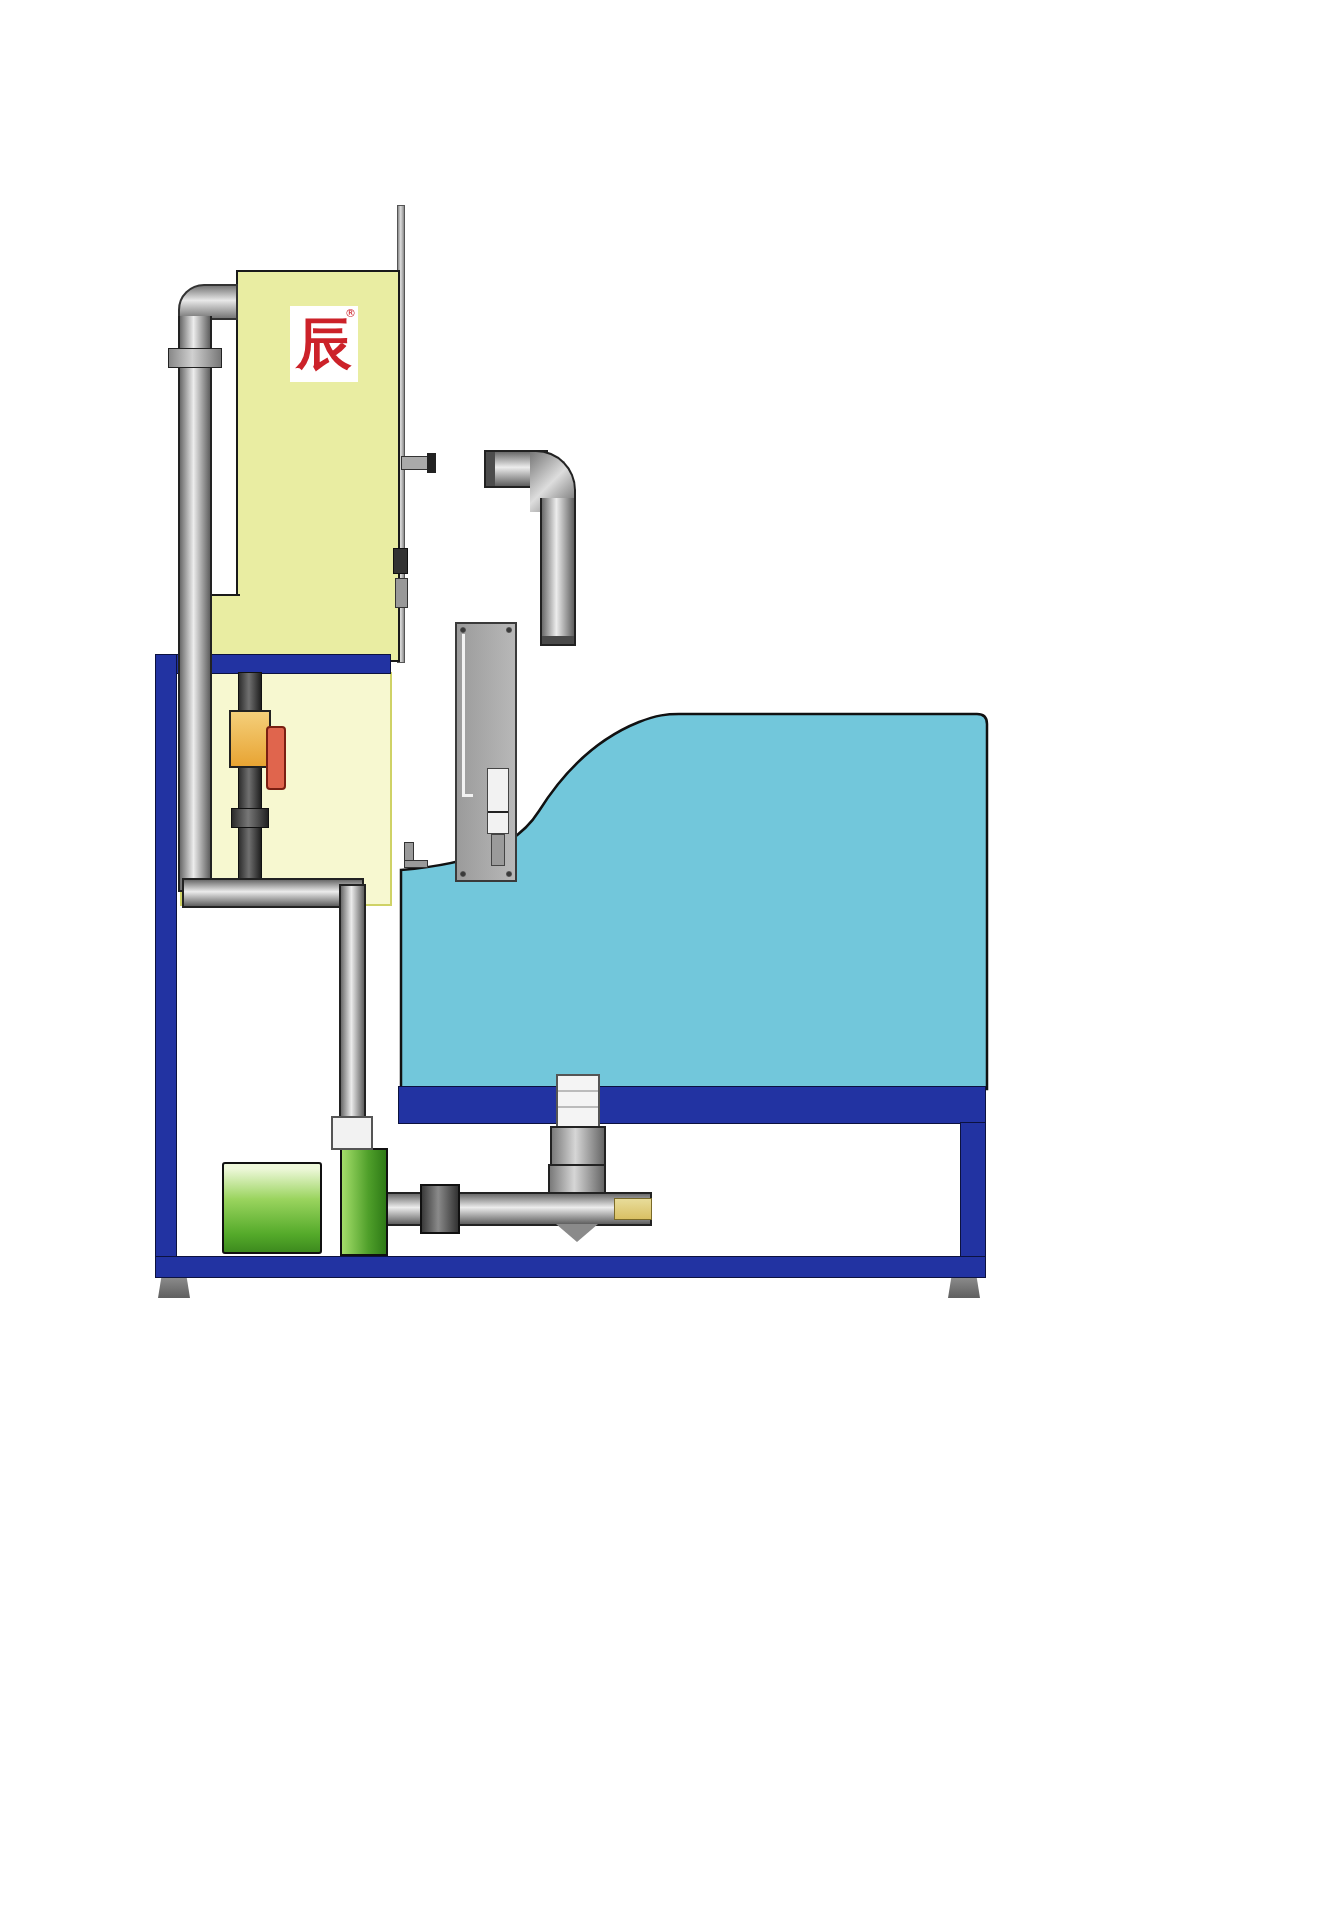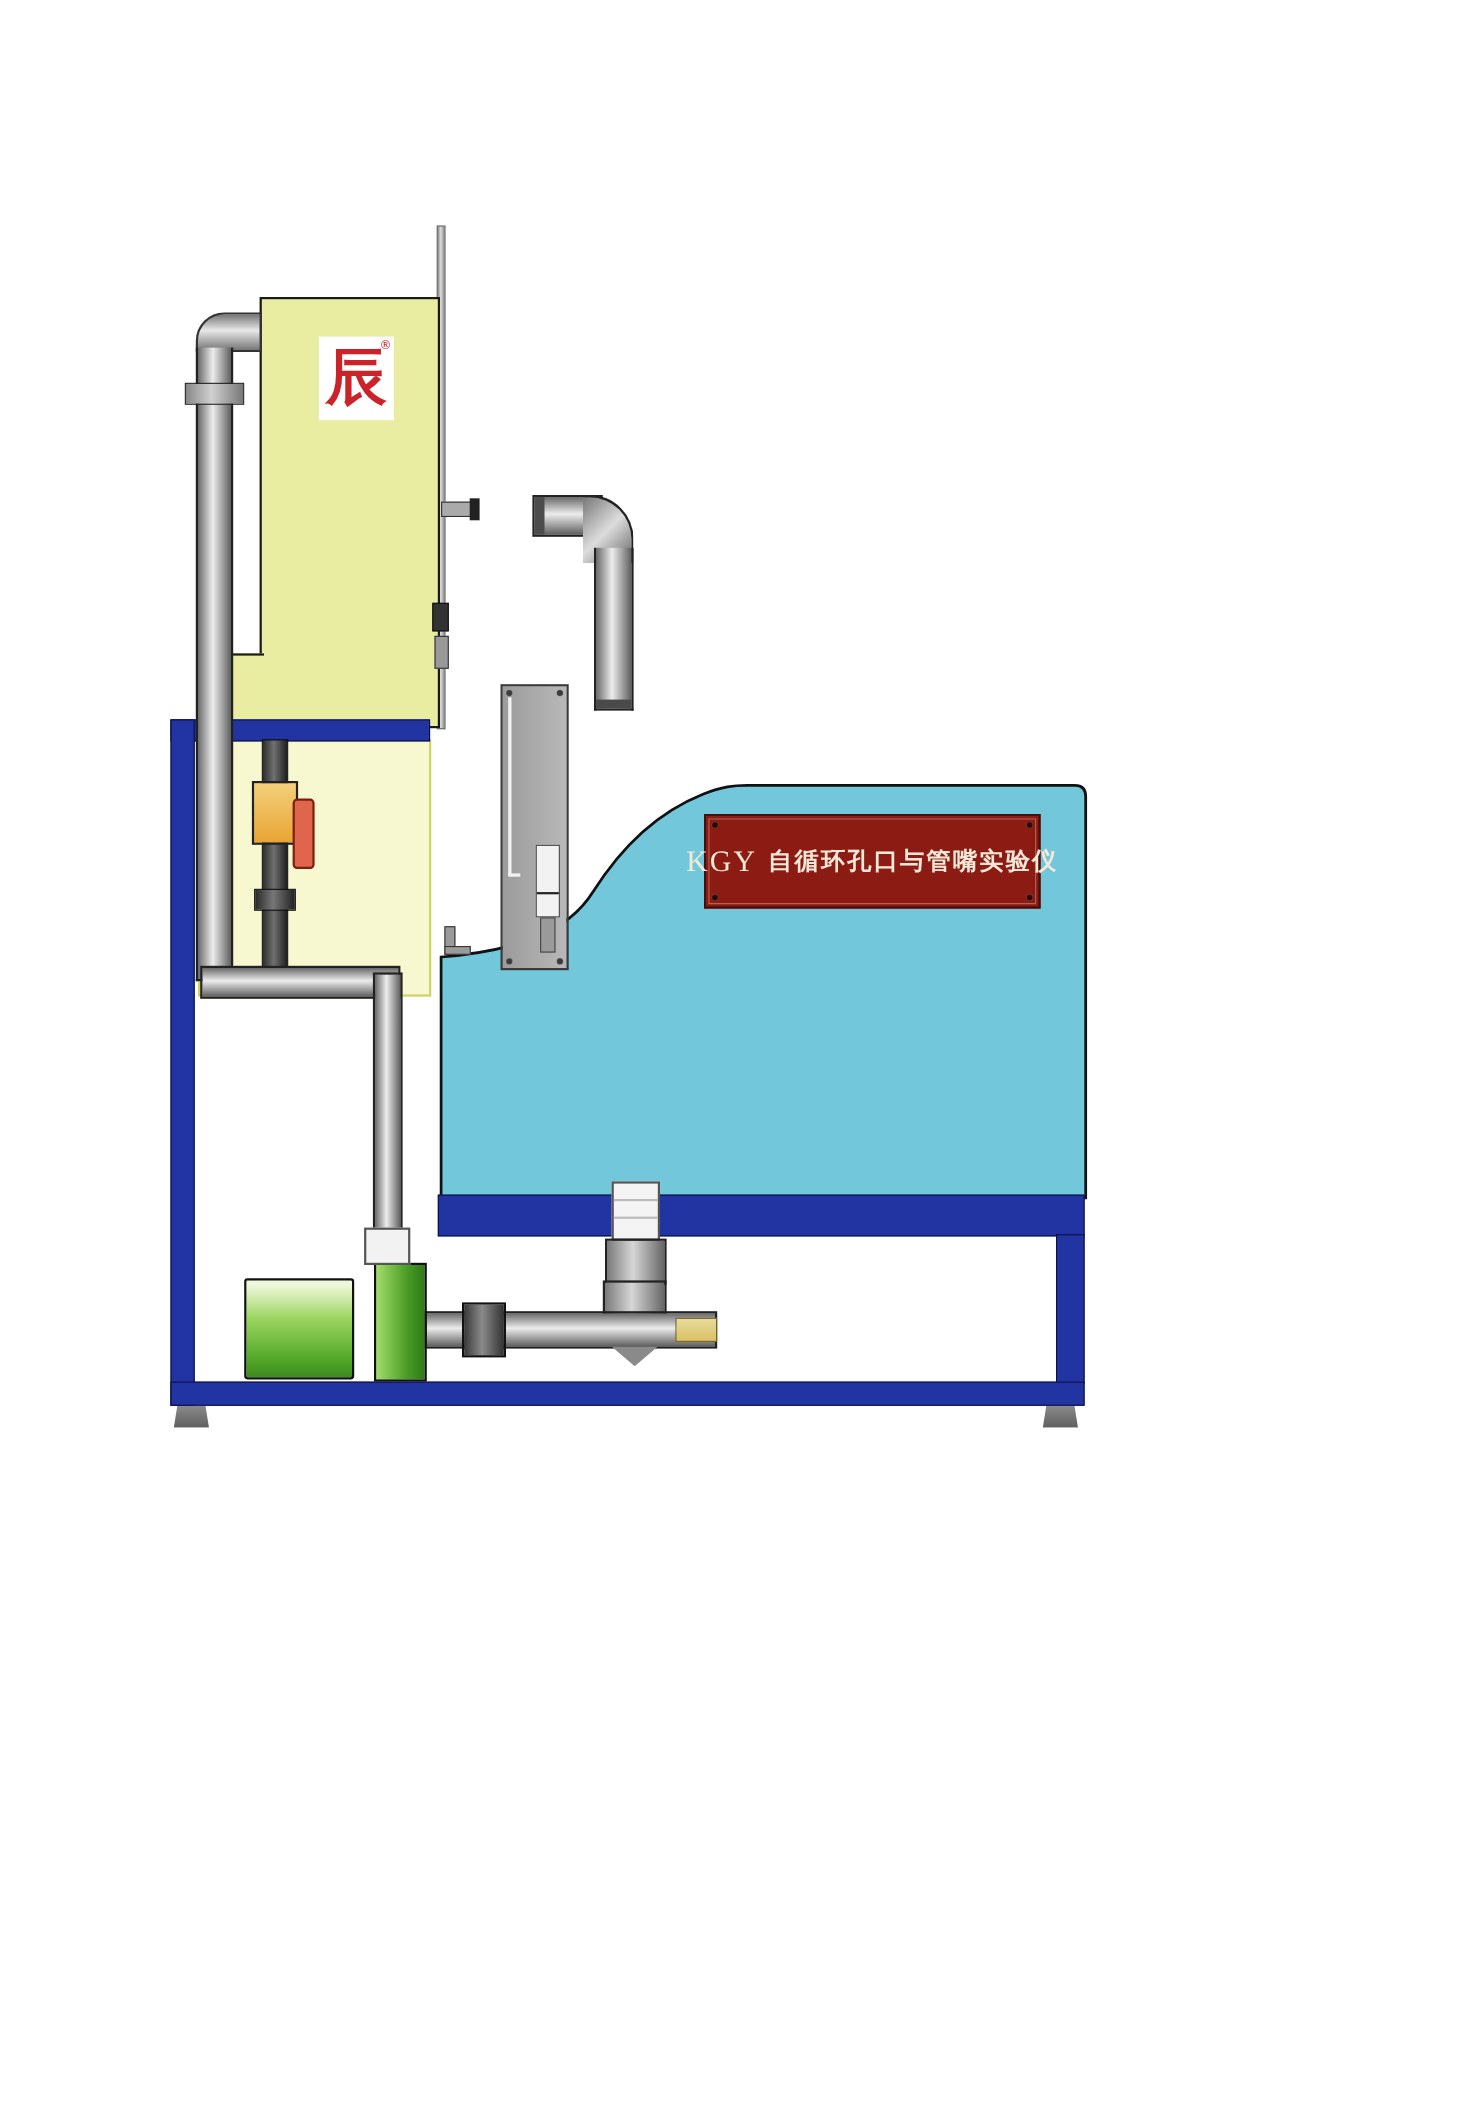--- a/index.html
+++ b/index.html
@@ -63,28 +63,20 @@
   <div class="abs pipe-v" style="left:339px;top:884px;width:27px;height:240px;"></div>
 
   <svg class="abs" style="left:398px;top:710px;" width="592" height="382" viewBox="0 0 592 382">
     <path d="M 589 379 L 3 379 L 3 160 C 76 154 119 136 141 101 C 163 66 196 30 241 12 C 259 5 269 4 281 4 L 579 4 Q 589 4 589 14 Z" fill="var(--water-cyan,#72c7db)" stroke="#111" stroke-width="2.5"></path>
   </svg>
 
   <div class="abs frame-blue" style="left:398px;top:1086px;width:588px;height:38px;"></div>
   <div class="abs frame-blue" style="left:960px;top:1122px;width:26px;height:136px;"></div>
   <div class="abs frame-blue" style="left:155px;top:1256px;width:831px;height:22px;"></div>
 
-  <div class="abs nameplate" style="left:640px;top:740px;width:306px;height:86px;">
-    <span class="brand">KGY</span>
-    <span class="name">自循环孔口与管嘴实验仪</span>
-    <span class="screw" style="left:5px;top:5px;"></span>
-    <span class="screw" style="right:5px;top:5px;"></span>
-    <span class="screw" style="left:5px;bottom:5px;"></span>
-    <span class="screw" style="right:5px;bottom:5px;"></span>
-  </div>
 
   <div class="abs pipe-h" style="left:484px;top:450px;width:64px;height:38px;">
     <div class="abs" style="left:0;top:0;width:9px;height:34px;background:#4c4c4c;"></div>
   </div>
   <div class="abs" style="left:530px;top:450px;width:46px;height:62px;background:linear-gradient(135deg,#777,#ddd 50%,#666);border:2px solid #222;border-top-right-radius:40px;border-left:none;border-bottom:none;"></div>
   <div class="abs pipe-v" style="left:540px;top:498px;width:36px;height:148px;border-top:none;">
     <div class="abs" style="left:0;bottom:0;width:32px;height:8px;background:#4a4a4a;"></div>
   </div>
 
   <div class="abs" style="left:455px;top:622px;width:62px;height:260px;background:linear-gradient(90deg,#9b9b9b,#b8b8b8);border:2px solid #3a3a3a;">

